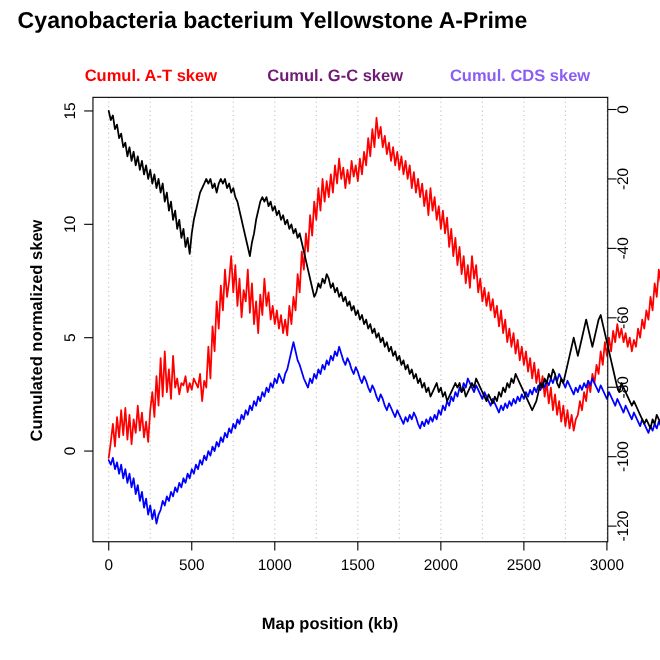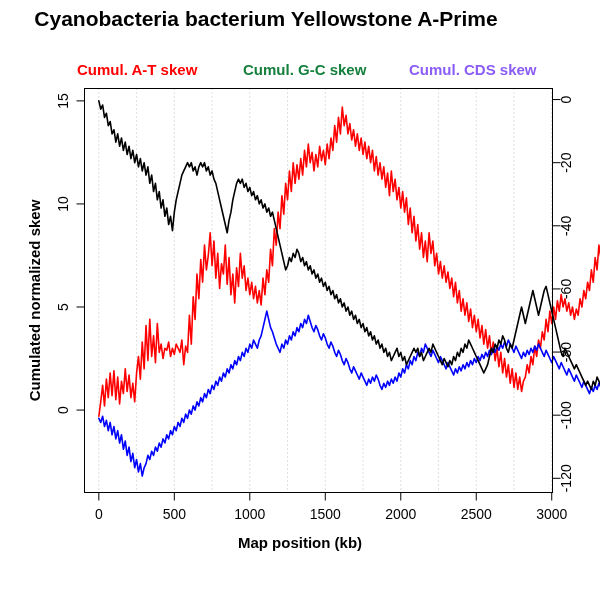--- a/index.html
+++ b/index.html
@@ -1,34 +1,34 @@
 <!DOCTYPE html>
 <html><head>
 <meta charset="utf-8">
 <style>
   html,body{margin:0;padding:0;background:#ffffff;}
   body{width:600px;height:600px;overflow:hidden;
        font-family:"Liberation Sans", sans-serif;color:#000;}
   #root{position:relative;width:600px;height:600px;}
 
-  .title-block{position:absolute;left:4px;top:6px;width:524px;text-align:center;}
+  .title-block{position:absolute;left:16px;top:6px;width:524px;text-align:left;}
   .title-line{font-size:21px;font-weight:bold;line-height:26px;letter-spacing:0px;}
 
   .legend{position:absolute;top:61px;left:0;width:492px;height:22px;}
   .legend-item{position:absolute;font-size:15px;font-weight:bold;white-space:nowrap;}
   .lg-at{left:77px;color:#FF0000;}
-  .lg-gc{left:243px;color:#15803d;}
+  .lg-gc{left:243px;color:#701a75;}
   .lg-cds{left:409px;color:#8b5cf6;}
 
   .plot-svg{position:absolute;left:0;top:0;}
 
   .axis-label{position:absolute;font-size:15px;font-weight:bold;white-space:nowrap;}
   .ylab-left{left:-96px;top:292px;width:260px;text-align:center;
              transform:rotate(-90deg);transform-origin:center center;}
-  .xlab{left:0;top:534px;width:600px;text-align:center;}
+  .xlab{left:0;top:559px;width:600px;text-align:center;}
 
   .tick-text{font-size:14px;font-family:"Liberation Sans", sans-serif;fill:#000;}
 </style>
 </head>
 <body>
 
 <div id="root">
 
   <div class="title-block">
     <div class="title-line">Cyanobacteria bacterium Yellowstone A-Prime</div>

